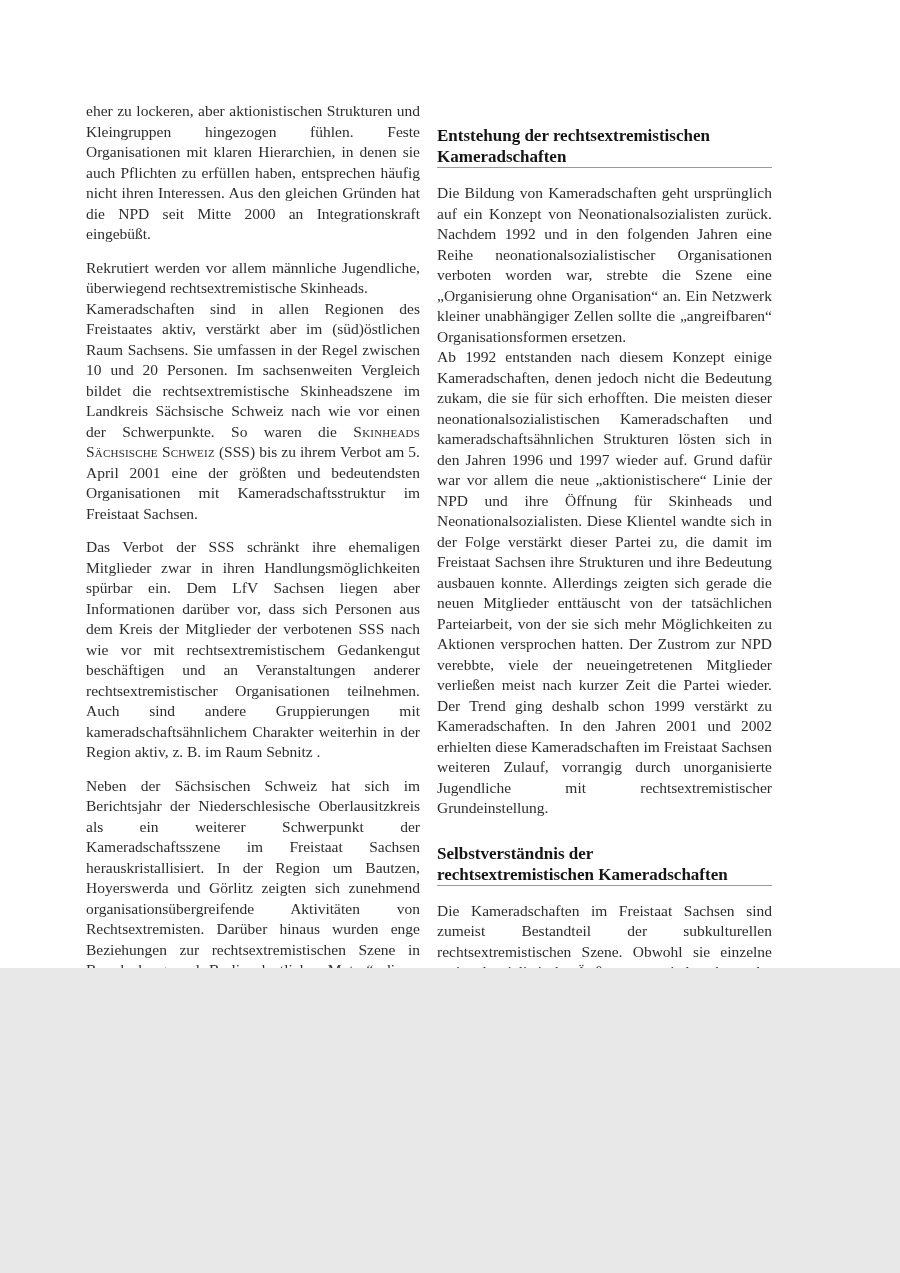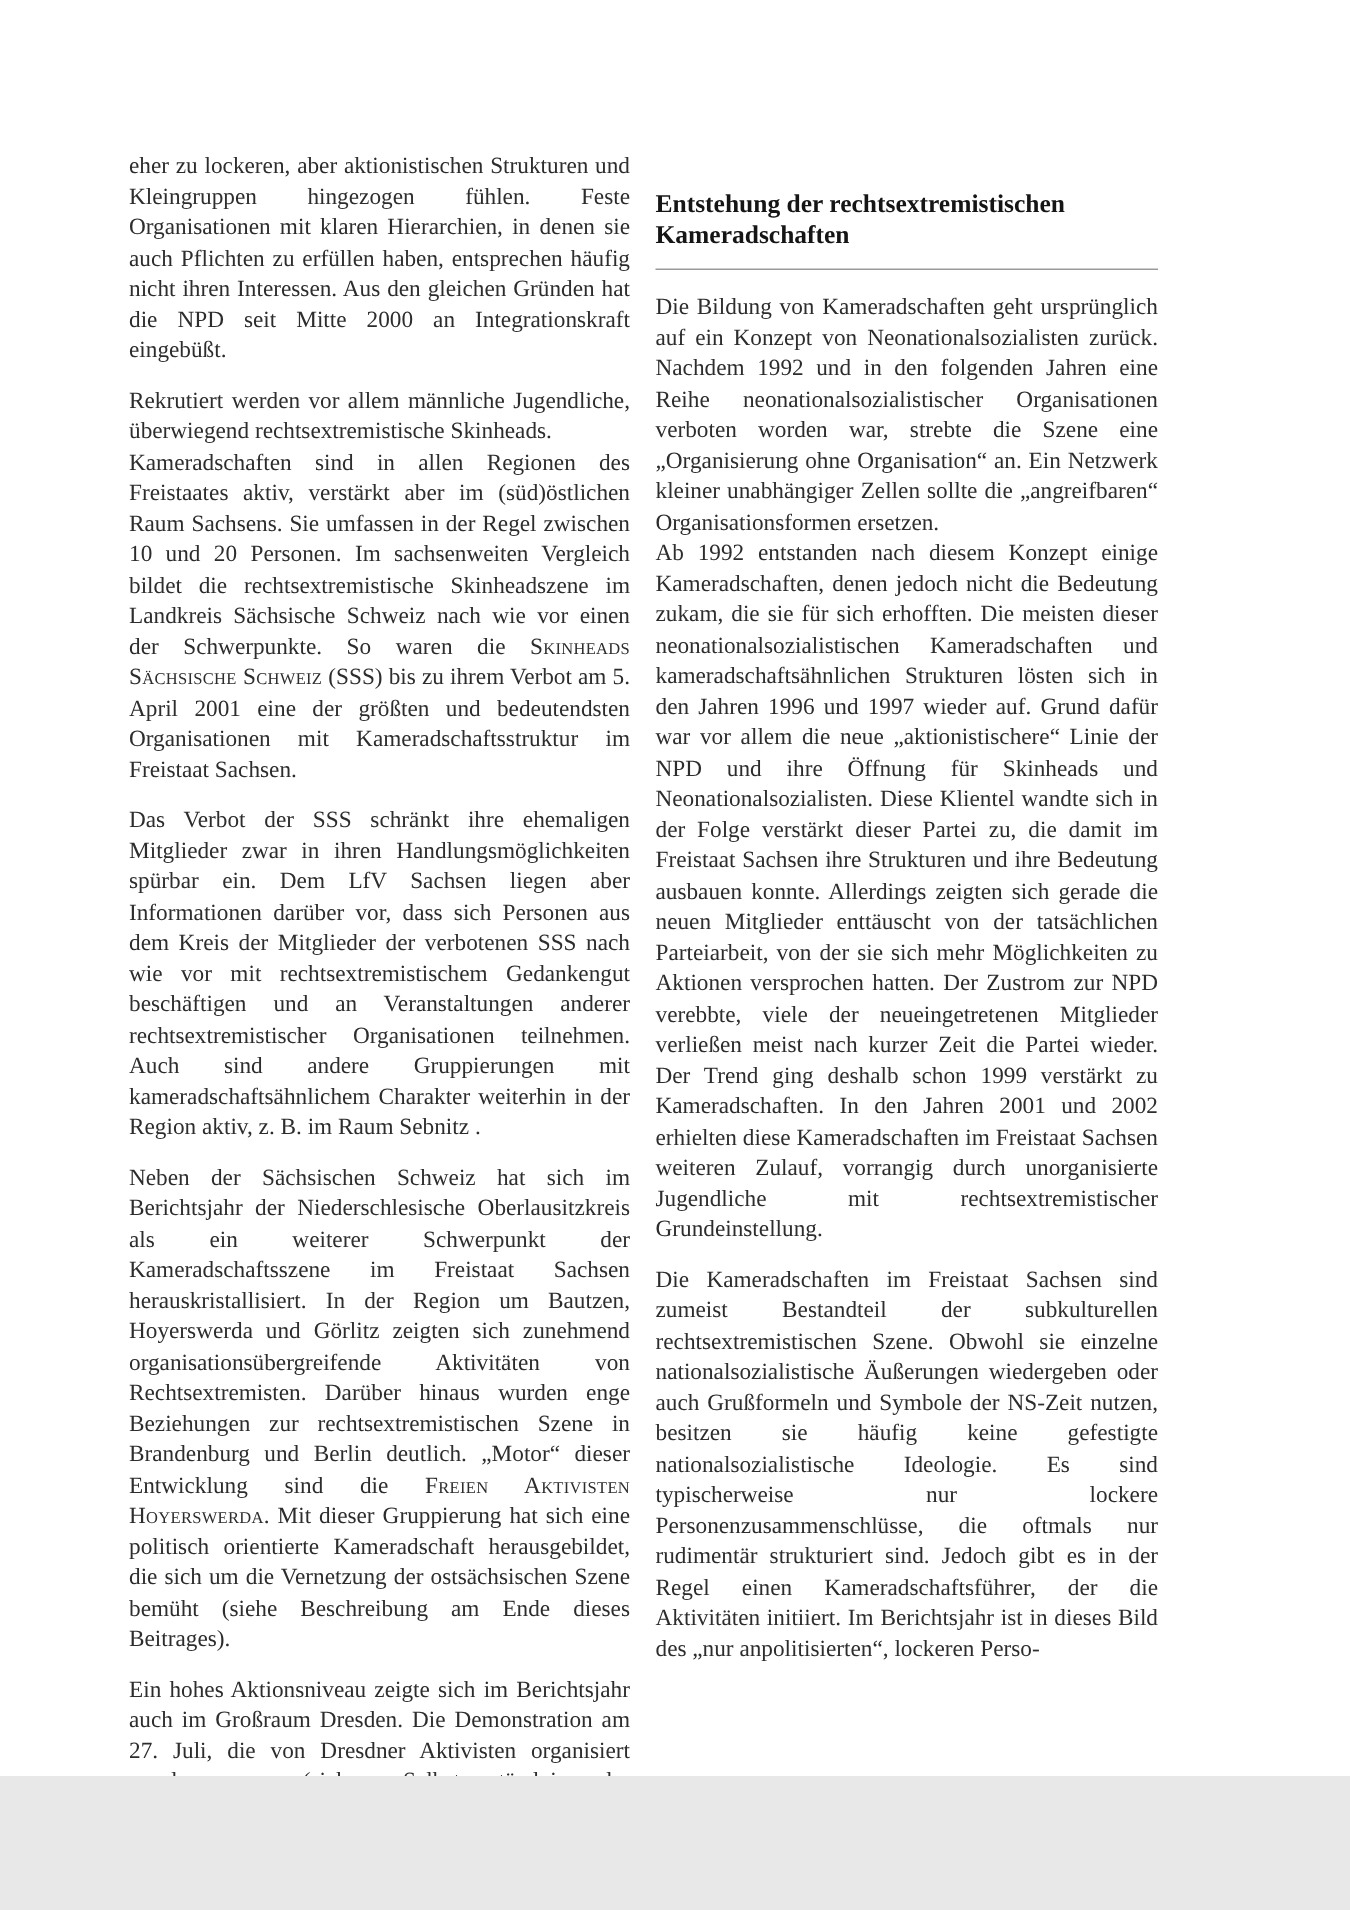--- a/index.html
+++ b/index.html
@@ -3,21 +3,21 @@
 <meta charset="utf-8">
 <style>
   html, body {
     margin: 0;
     padding: 0;
     background: #e8e8e8;
   }
   .page {
     position: relative;
     width: 900px;
-    height: 1184px;
+    height: 968px;
     margin: 0 auto;
     background: var(--page-bg, #ffffff);
     overflow: hidden;
     font-family: "Liberation Serif", "DejaVu Serif", serif;
     color: var(--text-color, #2d2d2d);
   }
   .column {
     position: absolute;
     top: 101px;
     font-size: 15.5px;
@@ -30,21 +30,21 @@
     margin: 0 0 13px 0;
     text-justify: inter-word;
   }
   .column h2 {
     font-size: 17px;
     line-height: 21px;
     font-weight: bold;
     color: var(--heading-color, #151515);
     text-align: left;
     margin: 24px 0 15px 0;
-    padding-bottom: 12px;
+    padding-bottom: 0;
     border-bottom: 1.5px solid var(--rule-color, #9a9a9a);
   }
   .sc {
     font-variant: small-caps;
     letter-spacing: 0.2px;
   }
   .page-number {
     position: absolute;
     left: 22px;
     top: 1188px;
@@ -60,16 +60,17 @@
   <div class="column left">
       <p>eher zu lockeren, aber aktionistischen Strukturen und Kleingruppen hingezogen fühlen. Feste Organisationen mit klaren Hierarchien, in denen sie auch Pflichten zu erfüllen haben, entsprechen häufig nicht ihren Interessen. Aus den gleichen Gründen hat die NPD seit Mitte 2000 an Integrationskraft eingebüßt.</p>
       <p>Rekrutiert werden vor allem männliche Jugendliche, überwiegend rechtsextremistische Skinheads.<br>Kameradschaften sind in allen Regionen des Freistaates aktiv, verstärkt aber im (süd)östlichen Raum Sachsens. Sie umfassen in der Regel zwischen 10 und 20 Personen. Im sachsenweiten Vergleich bildet die rechtsextremistische Skinheadszene im Landkreis Sächsische Schweiz nach wie vor einen der Schwerpunkte. So waren die <span class="sc">Skinheads Sächsische Schweiz</span> (SSS) bis zu ihrem Verbot am 5. April 2001 eine der größten und bedeutendsten Organisationen mit Kameradschaftsstruktur im Freistaat Sachsen.</p>
       <p>Das Verbot der SSS schränkt ihre ehemaligen Mitglieder zwar in ihren Handlungsmöglichkeiten spürbar ein. Dem LfV Sachsen liegen aber Informationen darüber vor, dass sich Personen aus dem Kreis der Mitglieder der verbotenen SSS nach wie vor mit rechtsextremistischem Gedankengut beschäftigen und an Veranstaltungen anderer rechtsextremistischer Organisationen teilnehmen. Auch sind andere Gruppierungen mit kameradschaftsähnlichem Charakter weiterhin in der Region aktiv, z. B. im Raum Sebnitz .</p>
       <p>Neben der Sächsischen Schweiz hat sich im Berichtsjahr der Niederschlesische Oberlausitzkreis als ein weiterer Schwerpunkt der Kameradschaftsszene im Freistaat Sachsen herauskristallisiert. In der Region um Bautzen, Hoyerswerda und Görlitz zeigten sich zunehmend organisationsübergreifende Aktivitäten von Rechtsextremisten. Darüber hinaus wurden enge Beziehungen zur rechtsextremistischen Szene in Brandenburg und Berlin deutlich. „Motor“ dieser Entwicklung sind die <span class="sc">Freien Aktivisten Hoyerswerda</span>. Mit dieser Gruppierung hat sich eine politisch orientierte Kameradschaft herausgebildet, die sich um die Vernetzung der ostsächsischen Szene bemüht (siehe Beschreibung am Ende dieses Beitrages).</p>
       <p>Ein hohes Aktionsniveau zeigte sich im Berichtsjahr auch im Großraum Dresden. Die Demonstration am 27. Juli, die von Dresdner Aktivisten organisiert worden war (siehe „Selbstverständnis der rechtsextremis-</p>
     </div>
   <div class="column right">
       <h2>Entstehung der rechtsextremistischen<br>Kameradschaften</h2>
       <p>Die Bildung von Kameradschaften geht ursprünglich auf ein Konzept von Neonationalsozialisten zurück. Nachdem 1992 und in den folgenden Jahren eine Reihe neonationalsozialistischer Organisationen verboten worden war, strebte die Szene eine „Organisierung ohne Organisation“ an. Ein Netzwerk kleiner unabhängiger Zellen sollte die „angreifbaren“ Organisationsformen ersetzen.<br>Ab 1992 entstanden nach diesem Konzept einige Kameradschaften, denen jedoch nicht die Bedeutung zukam, die sie für sich erhofften. Die meisten dieser neonationalsozialistischen Kameradschaften und kameradschaftsähnlichen Strukturen lösten sich in den Jahren 1996 und 1997 wieder auf. Grund dafür war vor allem die neue „aktionistischere“ Linie der NPD und ihre Öffnung für Skinheads und Neonationalsozialisten. Diese Klientel wandte sich in der Folge verstärkt dieser Partei zu, die damit im Freistaat Sachsen ihre Strukturen und ihre Bedeutung ausbauen konnte. Allerdings zeigten sich gerade die neuen Mitglieder enttäuscht von der tatsächlichen Parteiarbeit, von der sie sich mehr Möglichkeiten zu Aktionen versprochen hatten. Der Zustrom zur NPD verebbte, viele der neueingetretenen Mitglieder verließen meist nach kurzer Zeit die Partei wieder. Der Trend ging deshalb schon 1999 verstärkt zu Kameradschaften. In den Jahren 2001 und 2002 erhielten diese Kameradschaften im Freistaat Sachsen weiteren Zulauf, vorrangig durch unorganisierte Jugendliche mit rechtsextremistischer Grundeinstellung.</p>
+      <h2>Selbstverständnis der<br>rechtsextremistischen Kameradschaften</h2>
       <p>Die Kameradschaften im Freistaat Sachsen sind zumeist Bestandteil der subkulturellen rechtsextremistischen Szene. Obwohl sie einzelne nationalsozialistische Äußerungen wiedergeben oder auch Grußformeln und Symbole der NS-Zeit nutzen, besitzen sie häufig keine gefestigte nationalsozialistische Ideologie. Es sind typischerweise nur lockere Personenzusammenschlüsse, die oftmals nur rudimentär strukturiert sind. Jedoch gibt es in der Regel einen Kameradschaftsführer, der die Aktivitäten initiiert. Im Berichtsjahr ist in dieses Bild des „nur anpolitisierten“, lockeren Perso-</p>
     </div>
   <div class="page-number">40</div>
 </div>
 
 </body></html>

